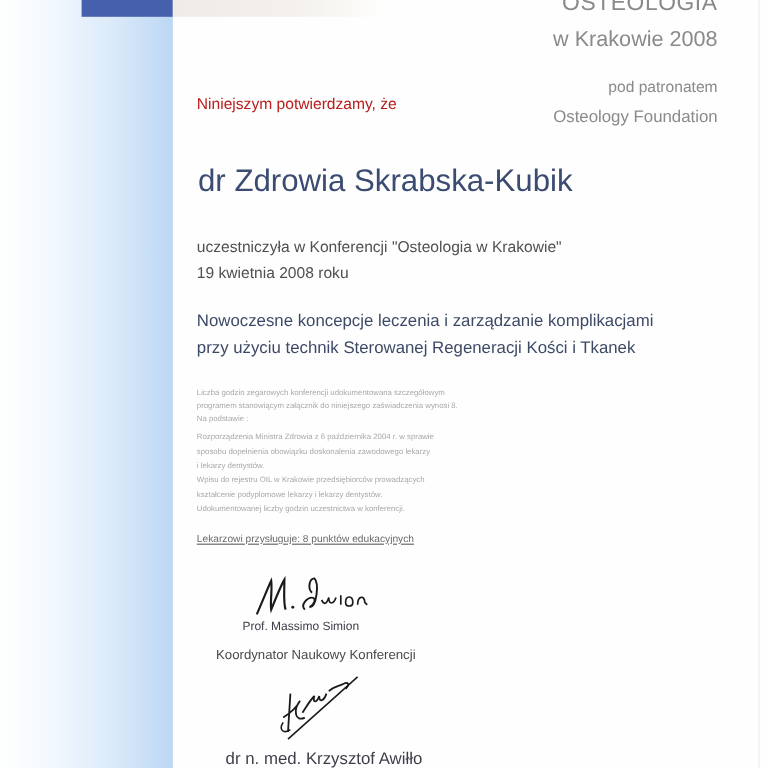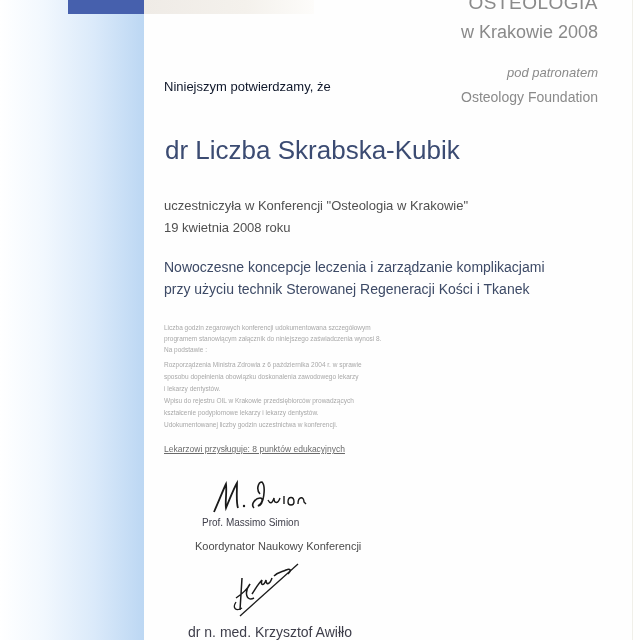--- a/index.html
+++ b/index.html
@@ -7,51 +7,51 @@
   .side-band { position:absolute; left:0; top:0; width:144px; height:640px;
     background:linear-gradient(to right, #ffffff 0%, #f2f8fe 30%, #dbeafa 65%, #bcd7f3 100%); }
   .top-blue { position:absolute; left:68px; top:0; width:76px; height:14px; background:#4660ad; }
   .top-beige { position:absolute; left:144px; top:0; width:170px; height:14px;
     background:linear-gradient(to right, #efebe6 0%, #f4f1ec 60%, #fdfcfa 100%); }
   .right-line { position:absolute; left:632px; top:0; width:1px; height:640px; background:#f0efe9; }
   .t { position:absolute; white-space:nowrap; }
   .hdr { color:#8a8a8a; right:42px; text-align:right; }
   .h-title { top:-8px; font-size:19px; letter-spacing:0.5px; }
   .h-city { top:22px; font-size:18px; }
-  .h-pat { top:65px; font-size:13px;font-style:italic; }
+  .h-pat { top:65px; font-size:13px; }
   .h-found { top:89px; font-size:14px; }
-  .intro { left:164px; top:79px; font-size:13px; color:#0f172a; }
+  .intro { left:164px; top:79px; font-size:13px; color:#b91c1c; }
   .name { left:165px; top:135px; font-size:26px; color:#3b4b72; }
   .part { left:164px; top:198px; font-size:13px; color:#505050; }
   .date { left:164px; top:220px; font-size:13px; color:#505050; }
   .topic1 { left:164px; top:259px; font-size:14px; color:#3d4a66; }
   .topic2 { left:164px; top:281px; font-size:14px; color:#3d4a66; }
   .small { left:164px; font-size:6.5px; color:#a8a8a8; }
   .points { left:164px; top:444px; font-size:8.5px; color:#6a6a6a;text-decoration:underline; }
   .sig1 { position:absolute; left:210px; top:478px; }
   .sig2 { position:absolute; left:228px; top:558px; }
   .name1 { left:202px; top:517px; font-size:10px; color:#3e3e4a; }
-  .role1 { left:195px; top:540px; font-size:11px; color:#4a4a4a; }
+  .role1 { left:180px; top:540px; font-size:11px; color:#4a4a4a; }
   .name2 { left:188px; top:624px; font-size:14px; color:#3e3e4a; }
 </style>
 </head>
 <body>
 
 <div class="side-band"></div>
 <div class="top-blue"></div>
 <div class="top-beige"></div>
 <div class="right-line"></div>
 
 <div class="t hdr h-title">OSTEOLOGIA</div>
 <div class="t hdr h-city">w Krakowie 2008</div>
 <div class="t hdr h-pat">pod patronatem</div>
 <div class="t hdr h-found">Osteology Foundation</div>
 
 <div class="t intro">Niniejszym potwierdzamy, że</div>
-<div class="t name">dr Liczba Skrabska-Kubik</div>
+<div class="t name">dr Zdrowia Skrabska-Kubik</div>
 <div class="t part">uczestniczyła w Konferencji "Osteologia w Krakowie"</div>
 <div class="t date">19 kwietnia 2008 roku</div>
 <div class="t topic1">Nowoczesne koncepcje leczenia i zarządzanie komplikacjami</div>
 <div class="t topic2">przy użyciu technik Sterowanej Regeneracji Kości i Tkanek</div>
 
 <div class="t small" style="top:324px">Liczba godzin zegarowych konferencji udokumentowana szczegółowym</div>
 <div class="t small" style="top:335px">programem stanowiącym załącznik do niniejszego zaświadczenia wynosi 8.</div>
 <div class="t small" style="top:346px">Na podstawie :</div>
 <div class="t small" style="top:361px">Rozporządzenia Ministra Zdrowia z 6 października 2004 r. w sprawie</div>
 <div class="t small" style="top:373px">sposobu dopełnienia obowiązku doskonalenia zawodowego lekarzy</div>

